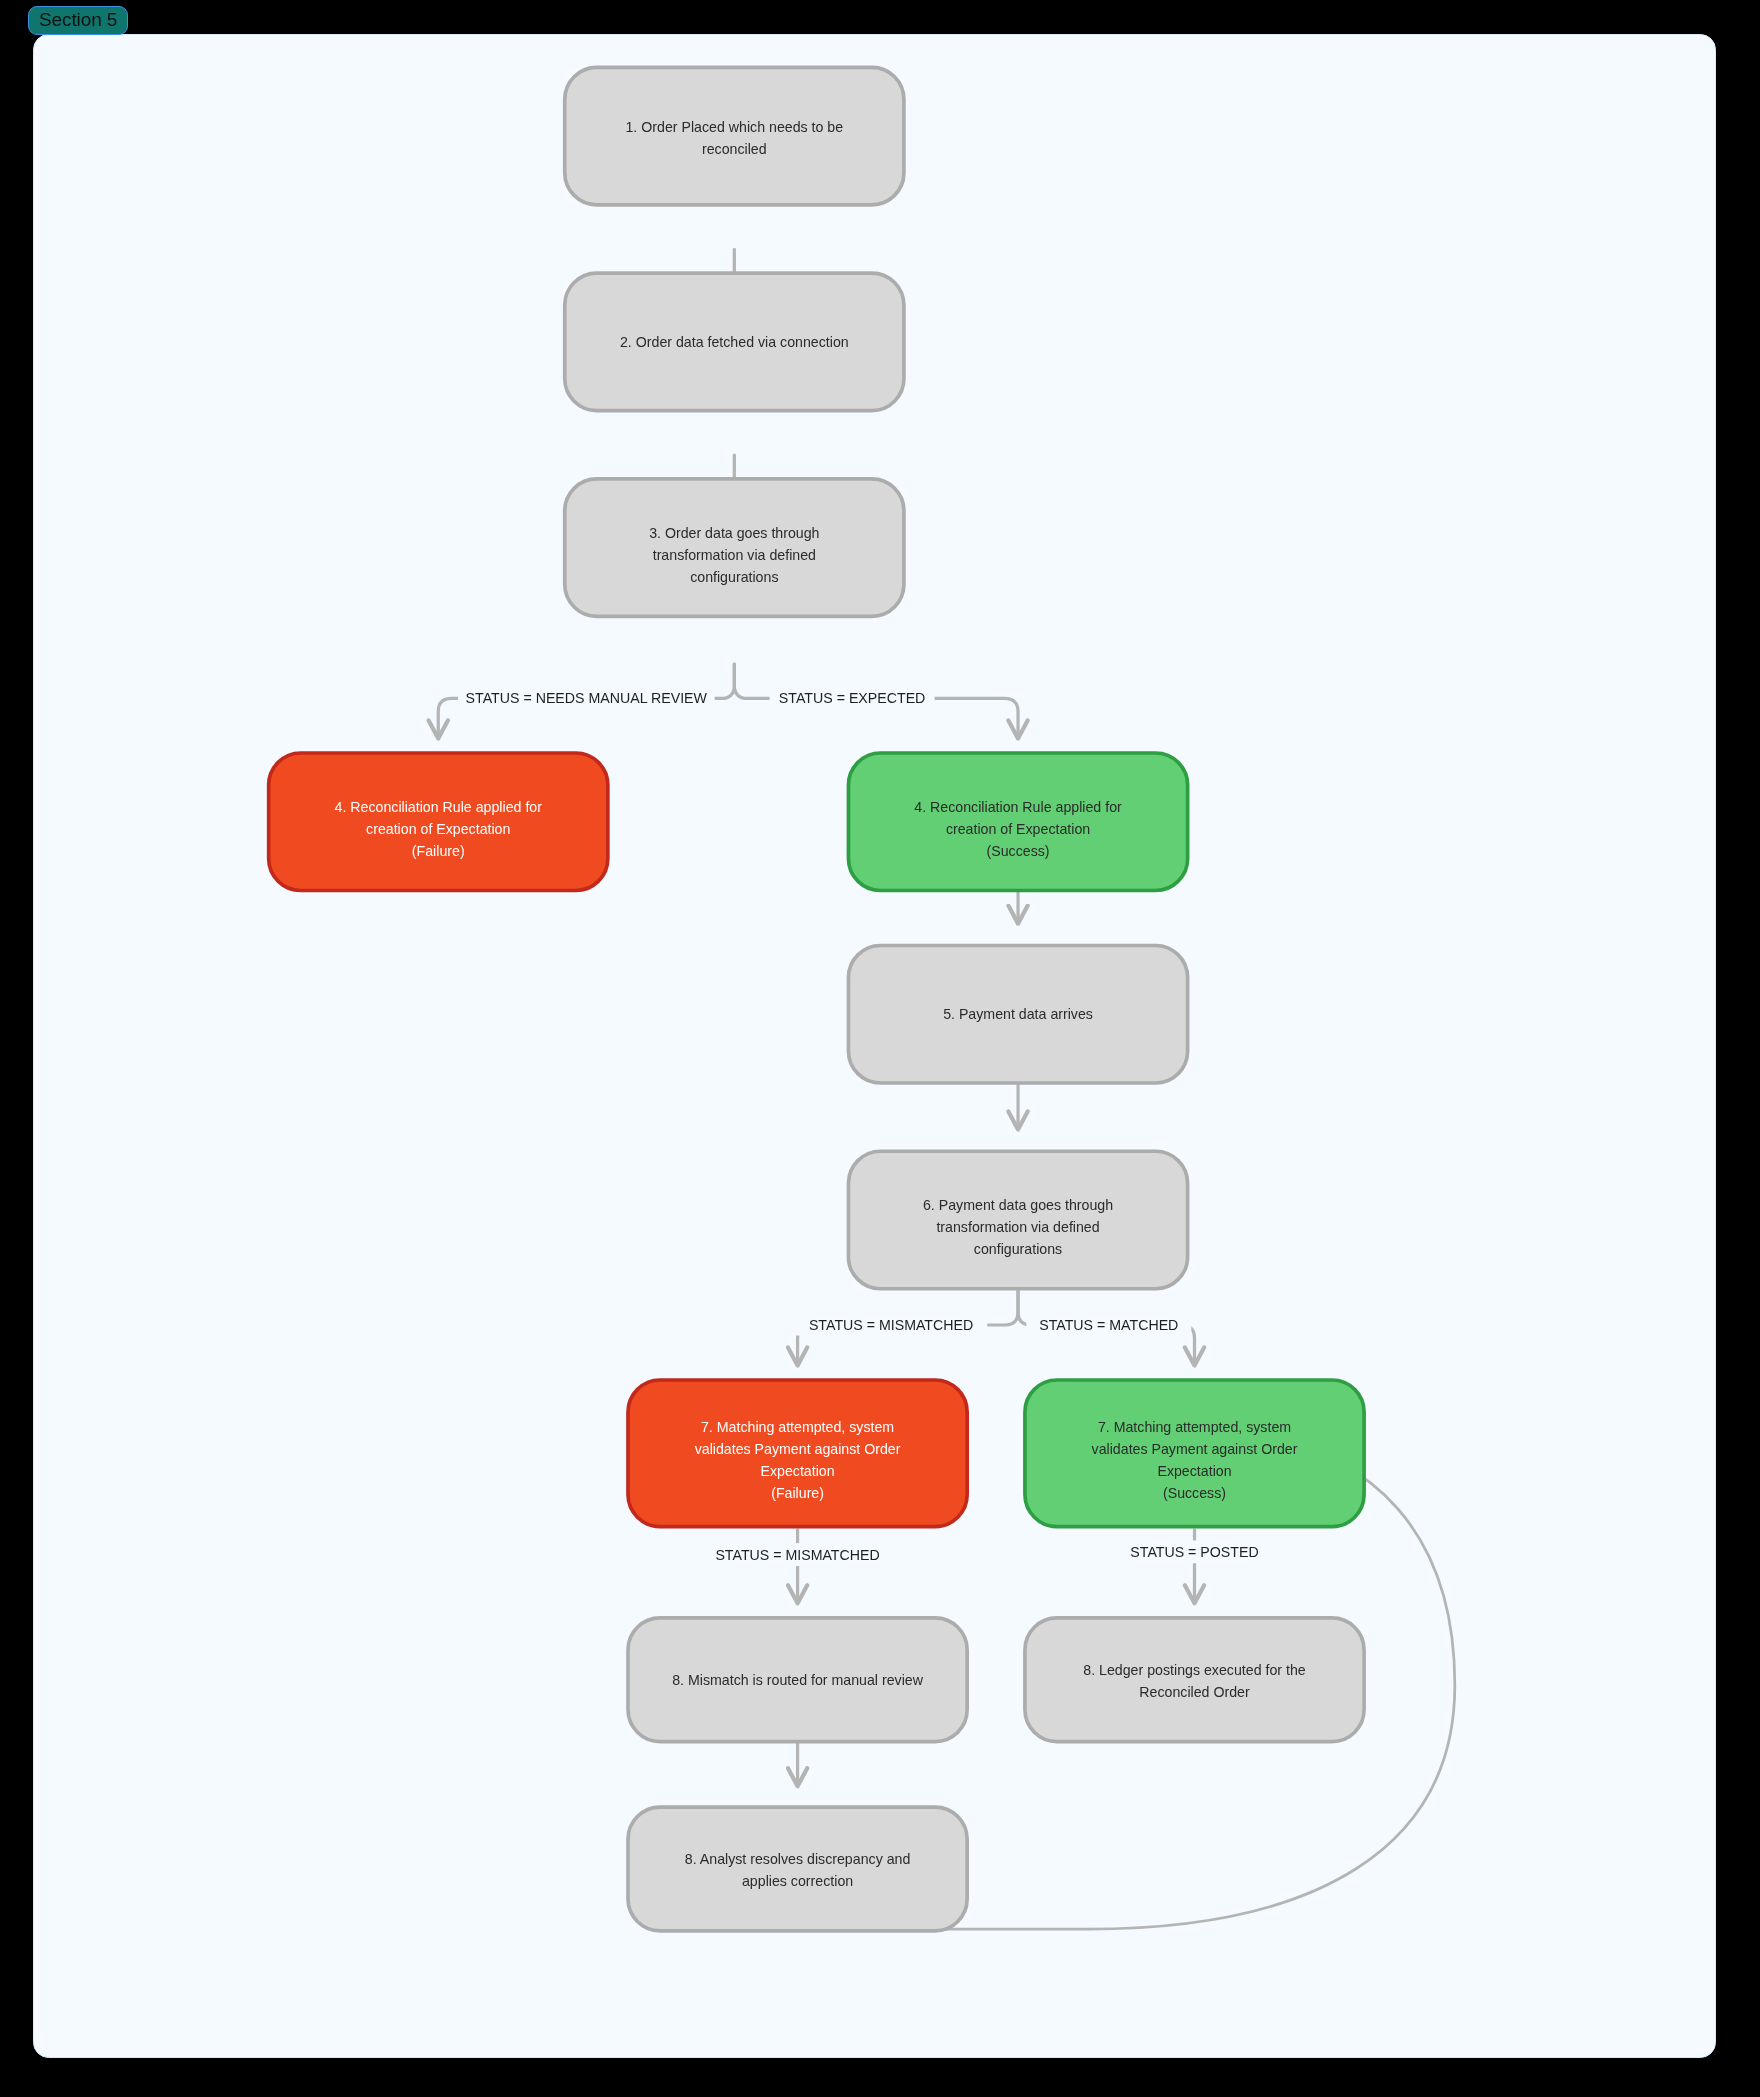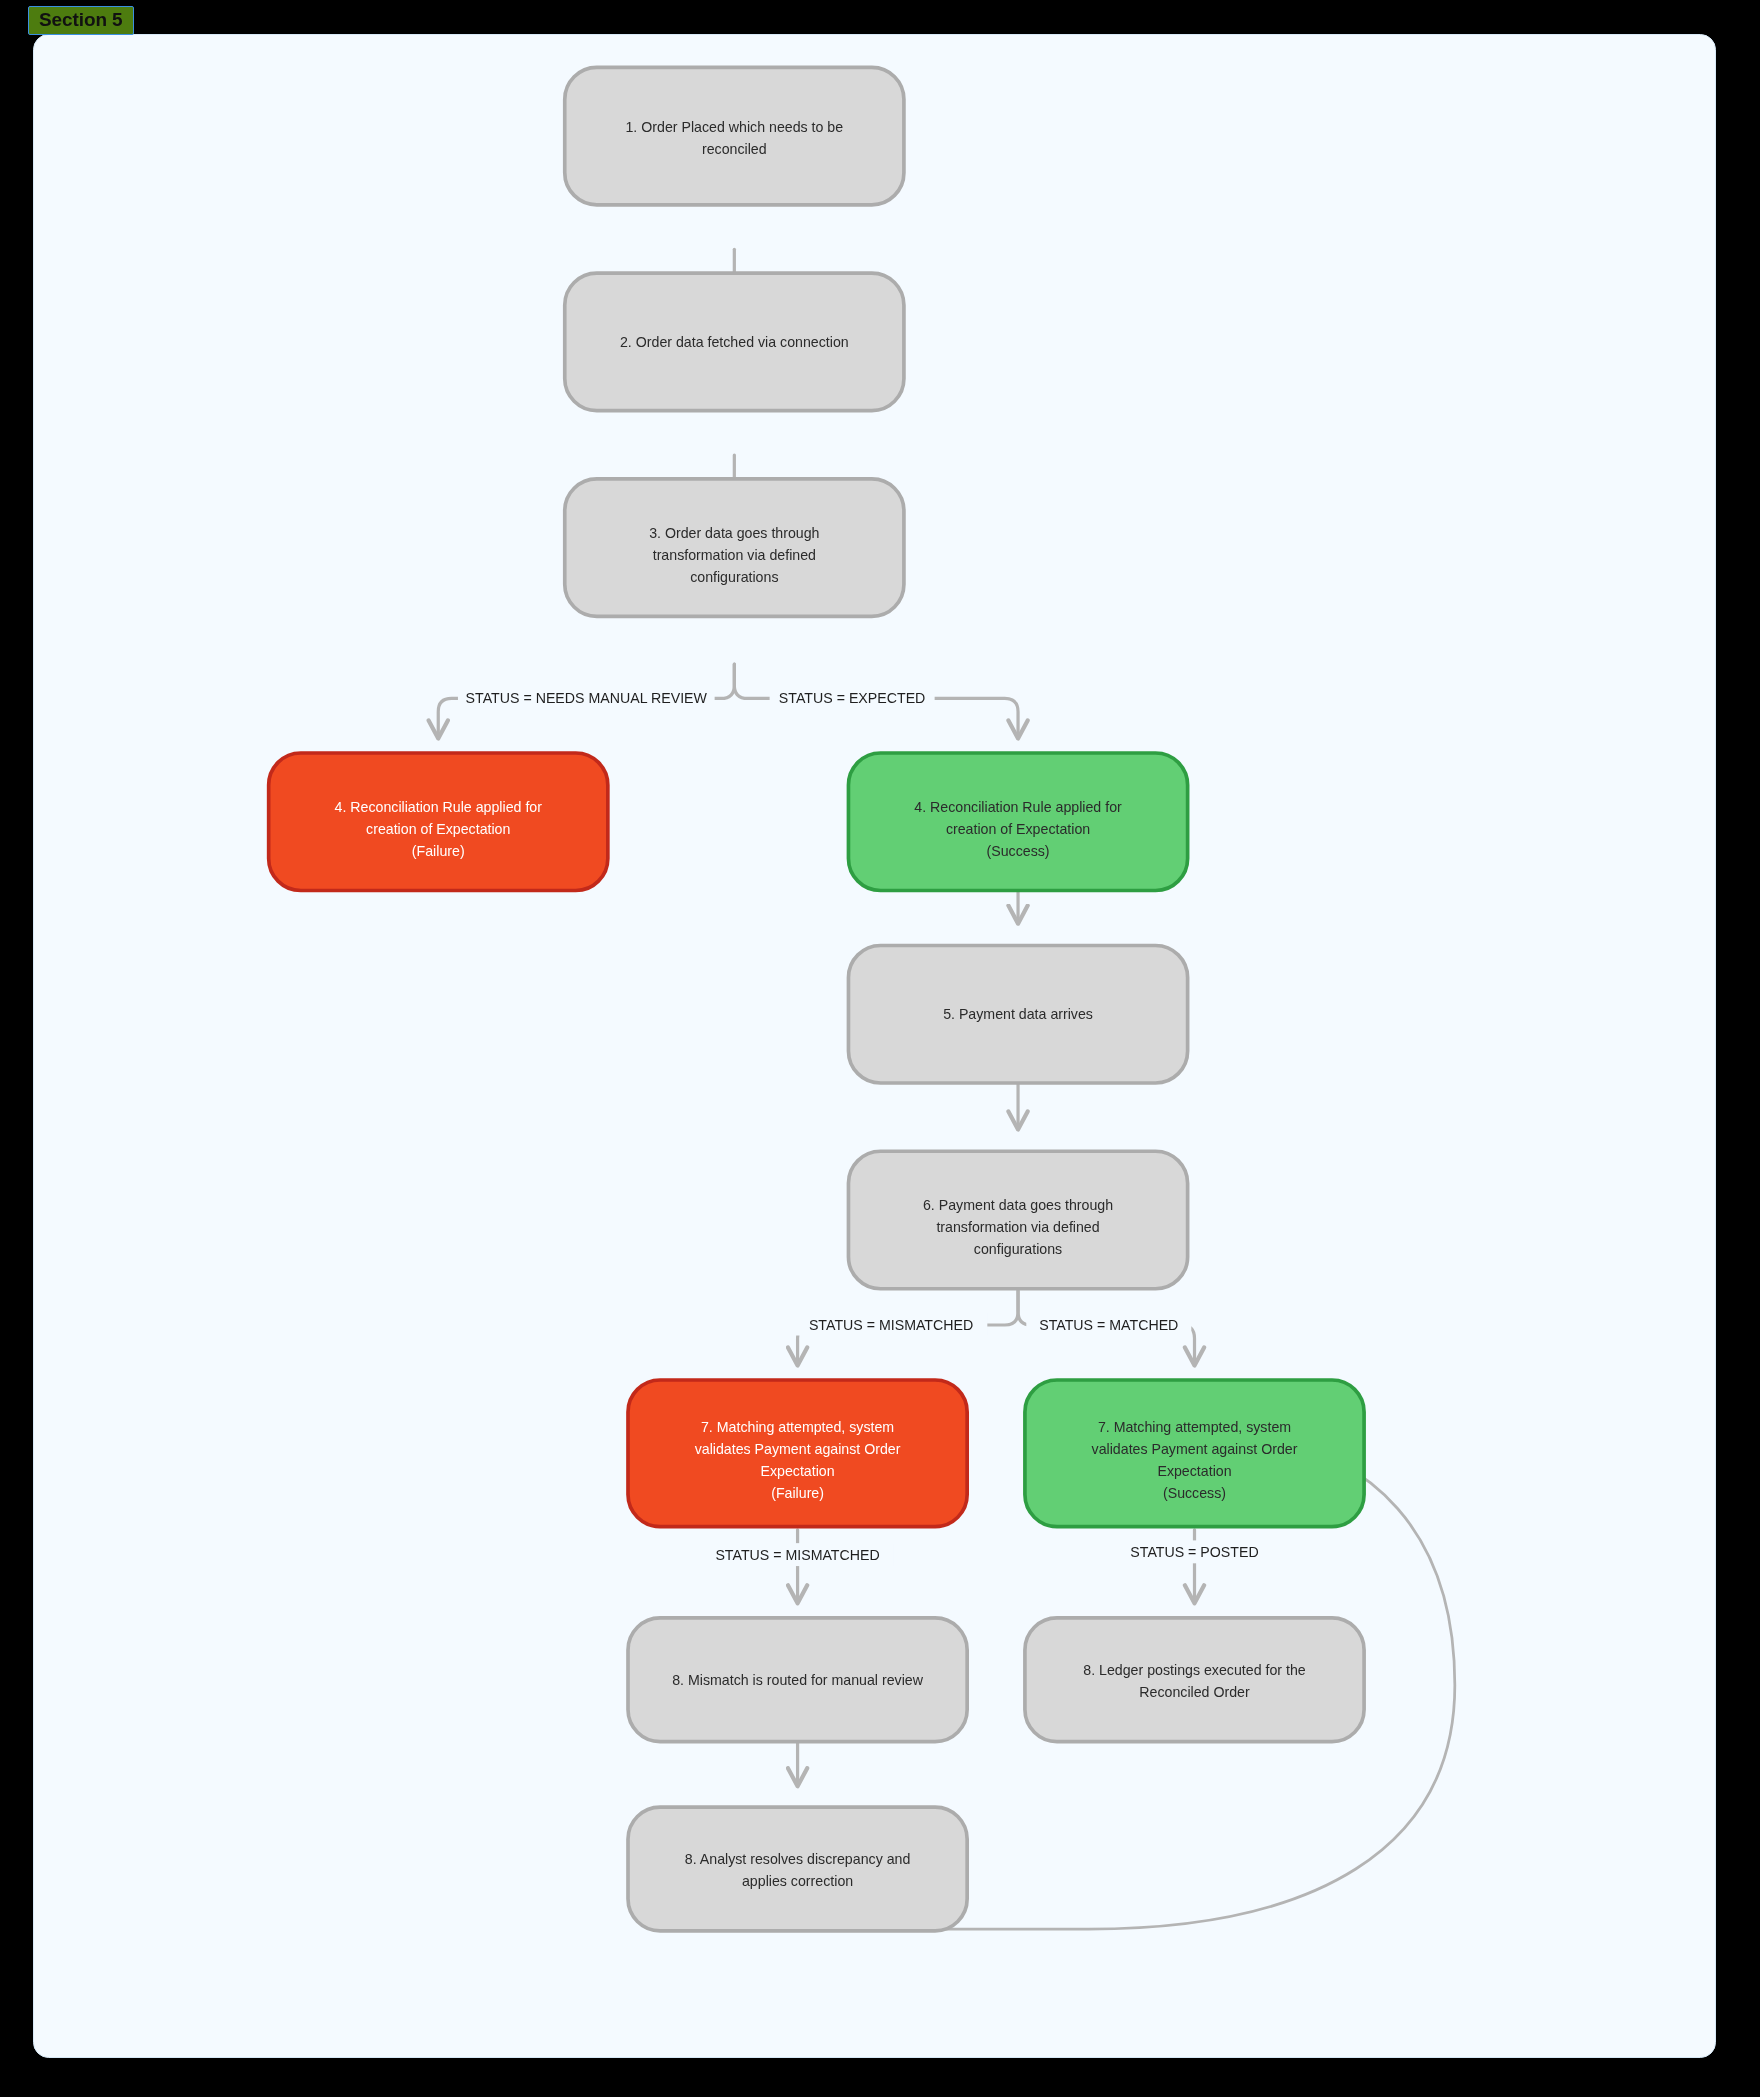--- a/index.html
+++ b/index.html
@@ -12,31 +12,30 @@
     position: relative;
     width: 1760px;
     height: 2097px;
     background: #000000;
     overflow: hidden;
   }
   #section-badge {
     position: absolute;
     left: 28px;
     top: 5.5px;
-    background: #4d7c0f;
+    background: #0f766e;
     border: 1.4px solid #3A8FE0;
-    border-radius: 2px;
+    border-radius: 9px;
     padding: 3.7px 10px 5px 10px;
     font-size: 19px;
     line-height: 1;
     color: #111111;
     letter-spacing: -0.1px;
     z-index: 5;
     white-space: nowrap;
-    font-weight: bold;
   }
   #canvas-frame {
     position: absolute;
     left: 33px;
     top: 34px;
     width: 1683px;
     height: 2024px;
     background: #F4FAFF;
     border: 1.8px solid #D7E9F7;
     border-radius: 15.6px;

